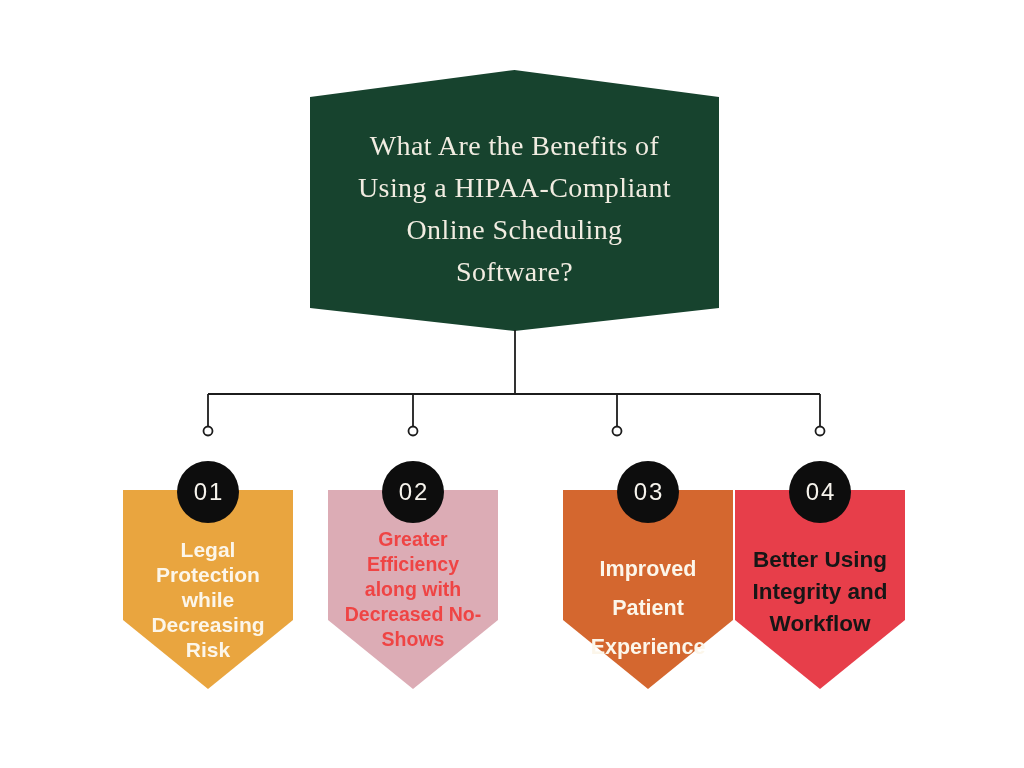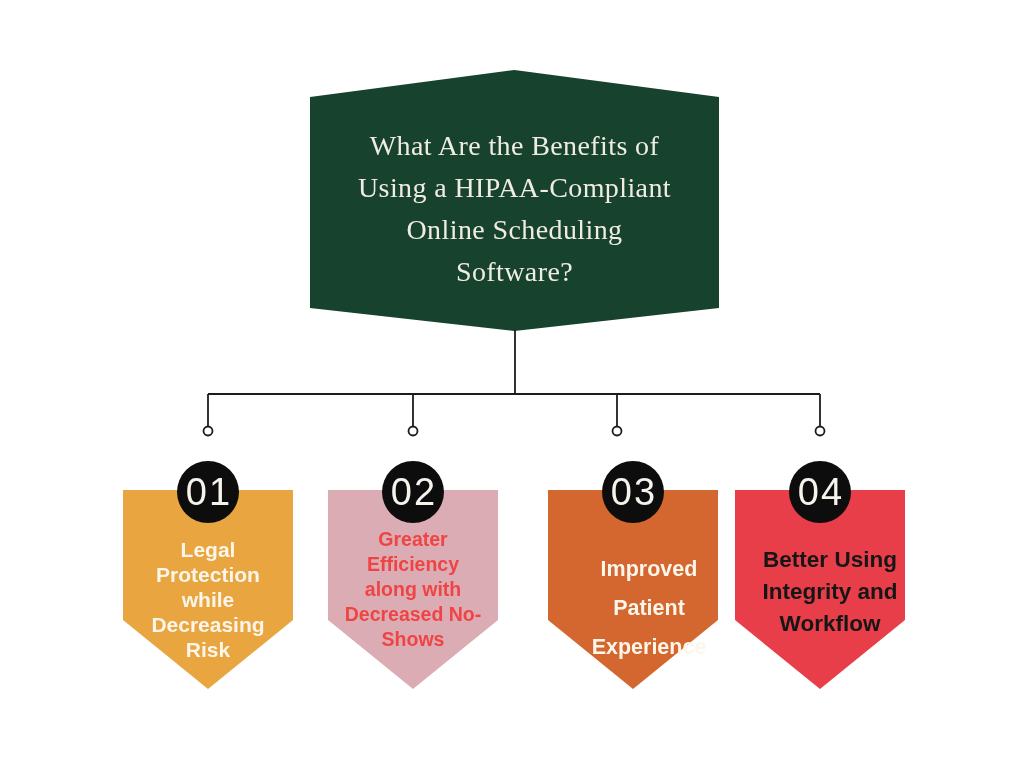--- a/index.html
+++ b/index.html
@@ -52,42 +52,42 @@
 
   
   .card {
     position: absolute;
     top: 461px;
     width: 170px;
     height: 230px;
   }
   .card-1 { left: 123px; }
   .card-2 { left: 328px; }
-  .card-3 { left: 548px; padding-left: 32px; }
-  .card-4 { left: 735px; padding-left: 20px; }
+  .card-3 { left: 563px; }
+  .card-4 { left: 735px; }
 
   .pennant {
     position: absolute;
     left: 0;
     top: 29px;
     width: 170px;
     height: 199px;
     clip-path: polygon(0 0, 100% 0, 100% 65.3%, 50% 100%, 0 65.3%);
   }
   .badge {
     position: absolute;
     left: 54px;
     top: 0;
     width: 62px;
     height: 62px;
     border-radius: 50%;
     display: flex;
     align-items: center;
     justify-content: center;
-    font-size: 38px;
+    font-size: 24px;
     font-weight: 400;
     letter-spacing: 2px;
     padding-left: 2px;
     box-sizing: border-box;
   }
   .card-label {
     position: absolute;
     left: 2px;
     right: 2px;
     text-align: center;

